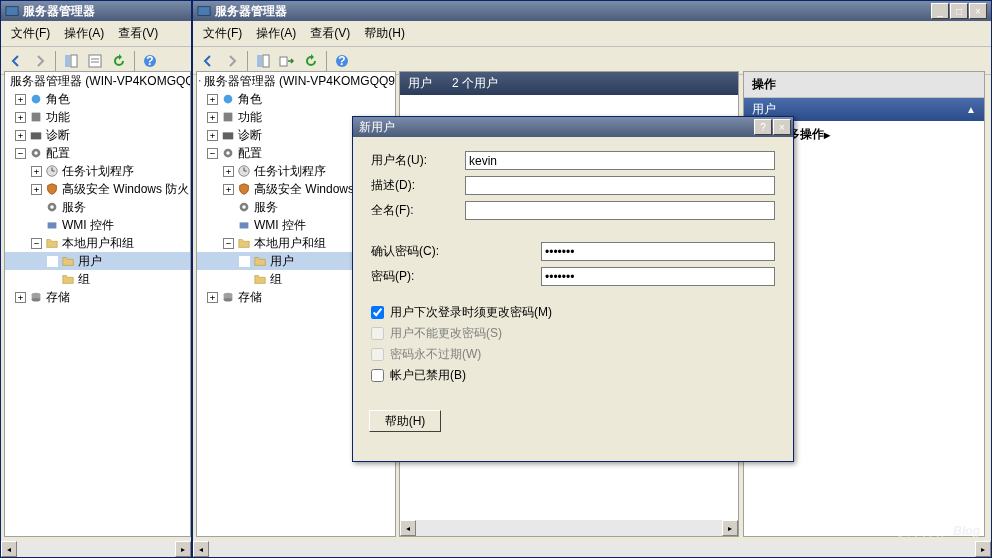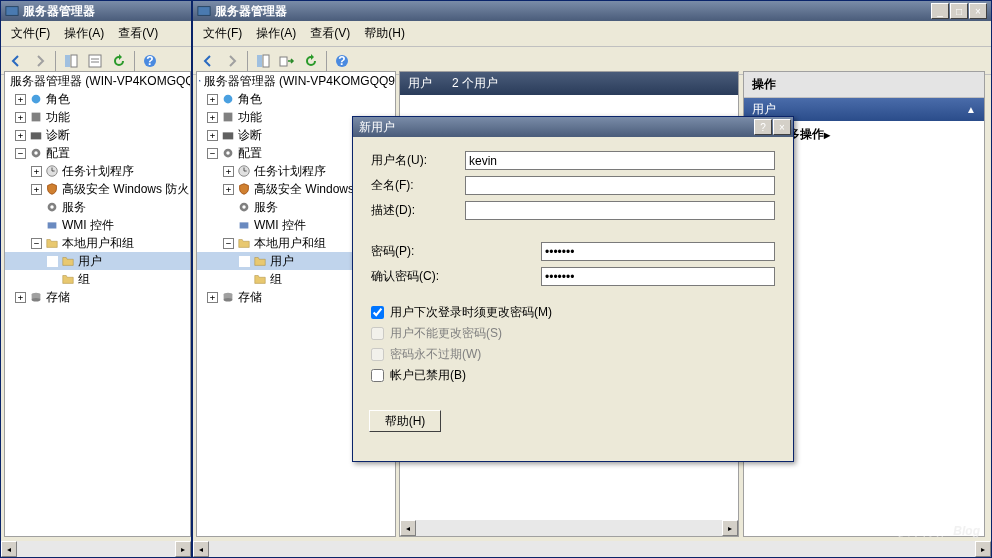--- a/index.html
+++ b/index.html
@@ -409,34 +409,34 @@
     <span style="flex:1;">新用户</span>
     <div class="wbtn">?</div>
     <div class="wbtn">×</div>
   </div>
   <div class="dlg-body">
     <div class="form-row">
       <label>用户名(U):</label>
       <input type="text" value="kevin" style="">
     </div>
     <div class="form-row">
+      <label>描述(D):</label>
+      <input type="text" style="">
+    </div>
+    <div class="form-row">
       <label>全名(F):</label>
       <input type="text" style="">
     </div>
-    <div class="form-row">
-      <label>描述(D):</label>
-      <input type="text" style="">
-    </div>
     <div style="height:16px;"></div>
     <div class="form-row">
+      <label style="width:170px;">确认密码(C):</label>
+      <input type="password" value="•••••••" style="">
+    </div>
+    <div class="form-row">
       <label style="width:170px;">密码(P):</label>
-      <input type="password" value="•••••••" style="">
-    </div>
-    <div class="form-row">
-      <label style="width:170px;">确认密码(C):</label>
       <input type="password" value="•••••••" style="">
     </div>
     <div style="height:8px;"></div>
     <div class="chk">
         <input type="checkbox" checked="" style="">
         <span>用户下次登录时须更改密码(M)</span>
       </div>
     <div class="chk disabled">
         <input type="checkbox" disabled="" style="">
         <span>用户不能更改密码(S)</span>

